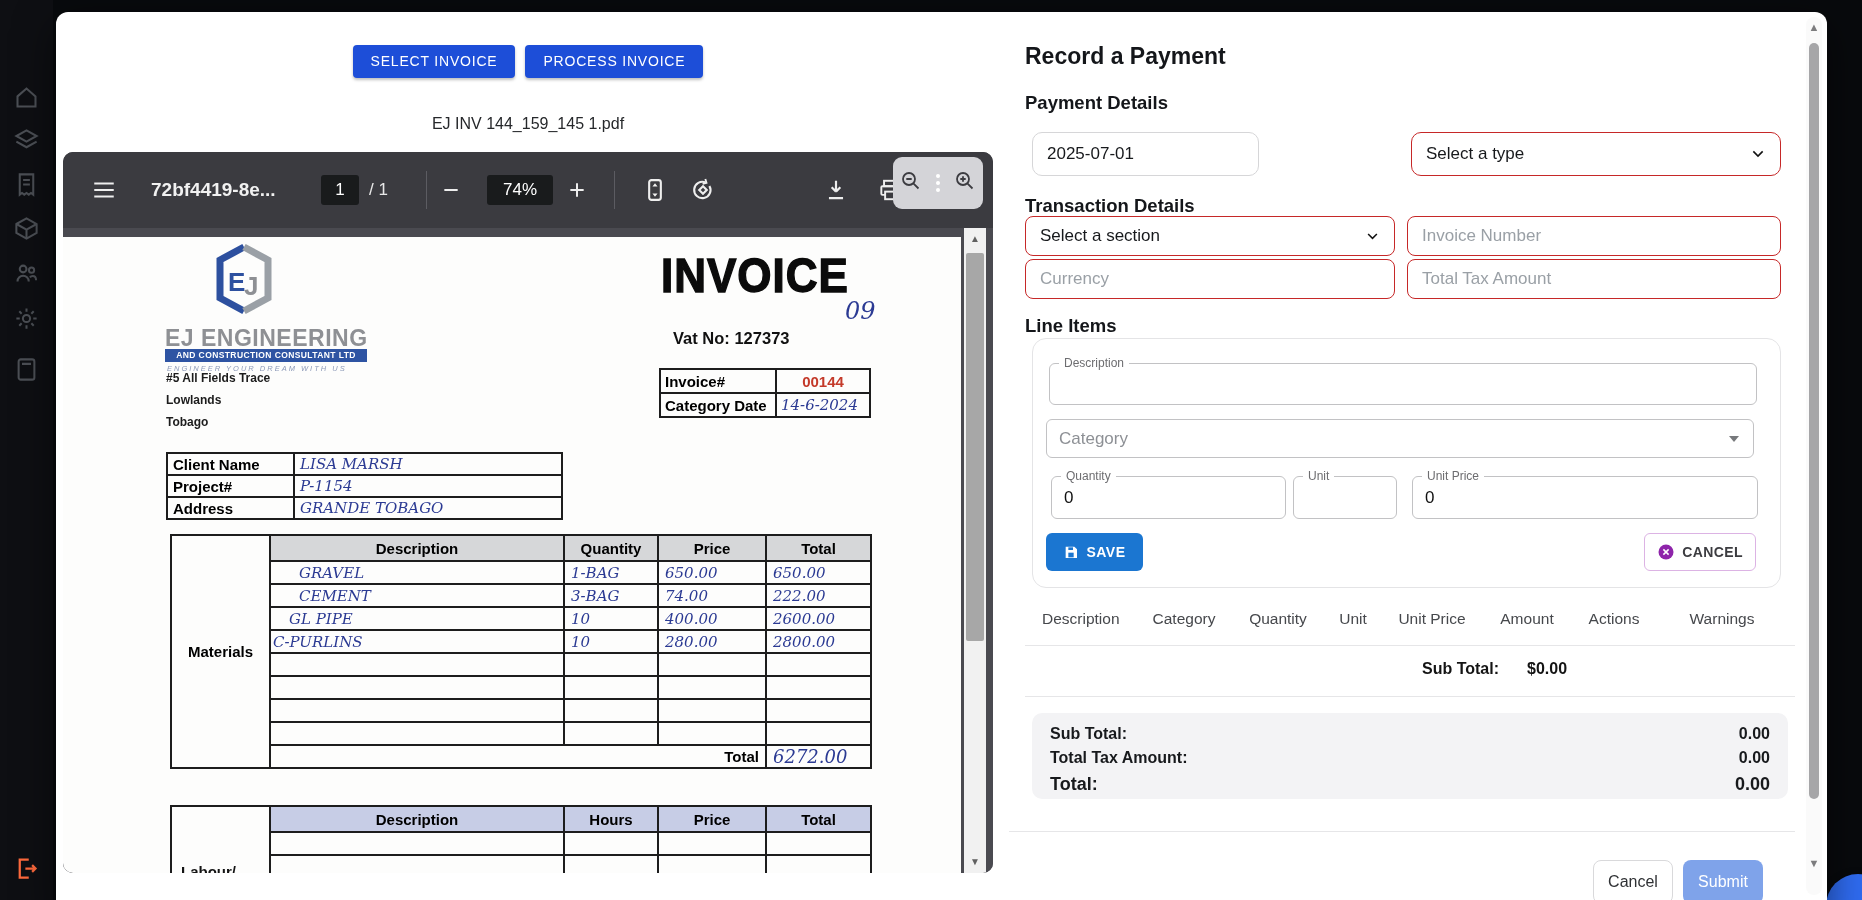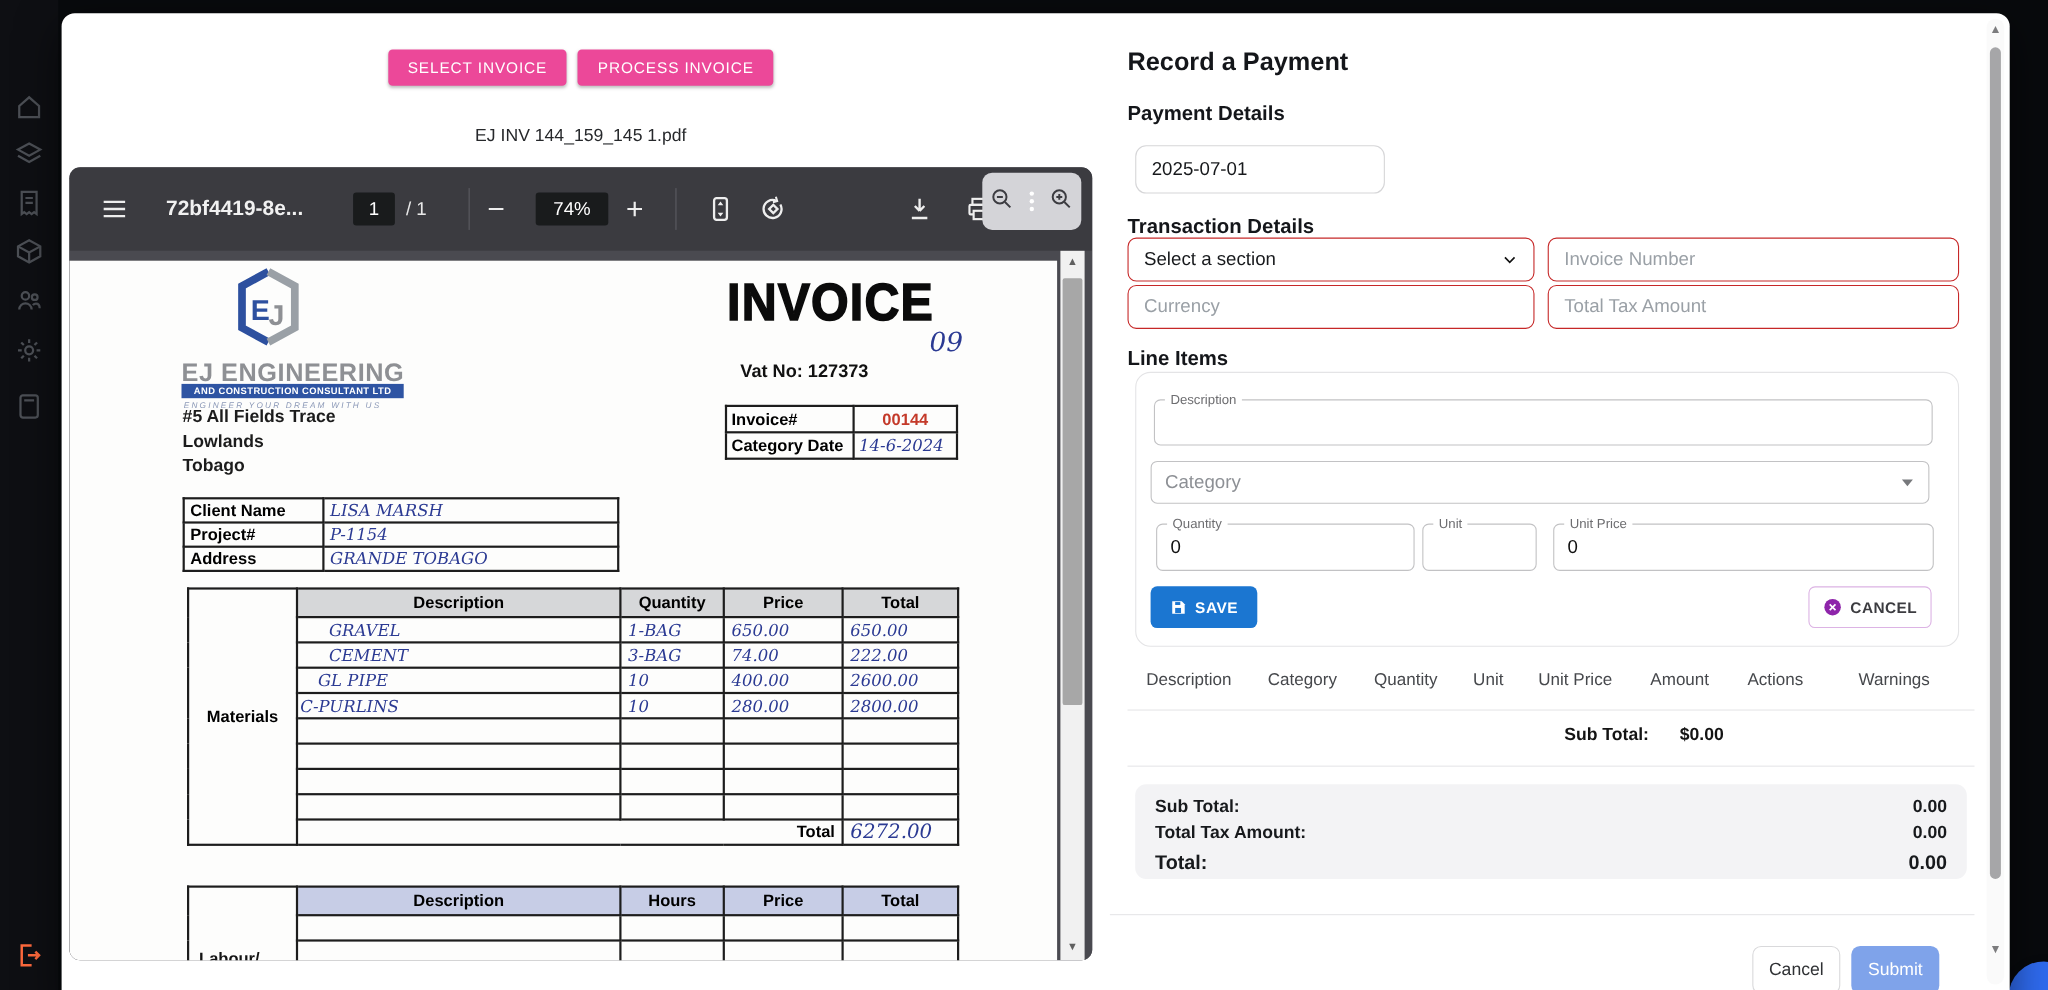--- a/index.html
+++ b/index.html
@@ -15,21 +15,21 @@
   .fab { position:absolute; left:1826px; top:874px; width:64px; height:64px; border-radius:50%;
          background:#2f6bf0; z-index:6; box-shadow:0 2px 8px rgba(0,0,0,.4); }
 
   
   .modal { position:absolute; left:56px; top:12px; width:1771px; height:906px; background:#fff;
            border-radius:12px; z-index:10; box-shadow:0 12px 40px rgba(0,0,0,.55); }
 
   
   .left-pane { position:absolute; left:0; top:0; width:950px; height:100%; }
   .btn-row { position:absolute; left:7px; top:33px; width:930px; display:flex; justify-content:center; gap:10px; }
-  .blue-btn { background:#ec4899; color:#fff; border:none; border-radius:4px; height:33px; padding:0 18px;
+  .blue-btn { background:#1d4ed8; color:#fff; border:none; border-radius:4px; height:33px; padding:0 18px;
               font:500 14px/33px "Liberation Sans",sans-serif; letter-spacing:.8px; cursor:pointer;
               box-shadow:0 2px 3px rgba(0,0,0,.25); }
   .filename { position:absolute; left:7px; top:103px; width:930px; text-align:center; font-size:16px; color:#26282b; }
 
   .pdf-card { position:absolute; left:7px; top:140px; width:930px; height:721px; border-radius:10px;
               overflow:hidden; background:#4a4a50; }
   .pdf-toolbar { position:absolute; left:0; top:0; width:100%; height:76px; background:#3b3b40; }
   .tb { position:absolute; color:#f1f1f1; }
   .tb svg { display:block; }
   .tb-title { font-weight:700; font-size:19px; line-height:76px; }
@@ -47,21 +47,21 @@
   .pdf-scroll { position:absolute; right:7px; top:0; width:22px; height:645px; background:#f1f1f1; }
   .pdf-scroll .arrow { position:absolute; left:0; width:22px; height:22px; text-align:center; color:#606060; font-size:10px; line-height:22px; }
   .pdf-scroll .thumb { position:absolute; left:2px; top:25px; width:18px; height:388px; background:#a7a7a7; border-radius:2px; }
 
   
   .hand { font-family:"DejaVu Serif", serif; font-style:italic; color:#2b3a93; }
   .inv-name { position:absolute; left:102px; top:88px; font-weight:700; font-size:23px; color:#8e9094; letter-spacing:.5px; }
   .inv-bar { position:absolute; left:102px; top:112px; width:202px; height:13px; background:#2e54a3; color:#fff;
              font-weight:700; font-size:8.5px; text-align:center; line-height:13px; letter-spacing:.4px; }
   .inv-tag { position:absolute; left:104px; top:127px; font-size:7.5px; font-style:italic; color:#8d9ab8; letter-spacing:2px; }
-  .inv-addr { position:absolute; left:103px; font-weight:700; font-size:16px; color:#1c1c1c; }
+  .inv-addr { position:absolute; left:103px; font-weight:700; font-size:12px; color:#1c1c1c; }
   .inv-title { position:absolute; left:598px; top:14px; font-weight:700; font-size:44px; color:#0b0b0b;
                letter-spacing:1px; transform:scaleY(1.08); -webkit-text-stroke:1.3px #0b0b0b; }
   .inv-09 { position:absolute; left:782px; top:60px; font-size:24px; }
   .inv-vat { position:absolute; left:610px; top:92px; font-weight:700; font-size:16.5px; color:#111; }
   table.scan { border-collapse:collapse; }
   table.scan td { border:2px solid #1d1d1d; }
   .meta-tbl { position:absolute; left:596px; top:131px; width:212px; }
   .meta-tbl td { height:24px; font-size:15px; padding:0 4px; }
   .meta-tbl .lbl { font-weight:700; width:116px; }
   .meta-red { color:#c43a2a; font-weight:700; text-align:center; }
@@ -412,20 +412,26 @@
         </div>
       </div>
     </div>
   </section>
 
   <section class="right-pane">
     <h1 class="rp-title">Record a Payment</h1>
 
     <h2 class="rp-h" style="top:80px">Payment Details</h2>
     <input class="fld" style="left: 7px; top: 120px; width: 227px; height: 44px;" type="text" value="2025-07-01">
+    <div class="fld red sel" style="left:386px;top:120px;width:370px;height:44px">
+      <span style="color:#17191c">Select a type</span>
+      <svg width="16" height="16" viewBox="0 0 24 24">
+          <path d="M5 8l7 7 7-7" stroke="#111" stroke-width="2.4" fill="none"></path>
+        </svg>
+    </div>
 
     <h2 class="rp-h" style="top:183px">Transaction Details</h2>
     <div class="fld red sel" style="left:0;top:204px;width:370px;height:40px;border-radius:8px">
       <span style="color:#17191c">Select a section</span>
       <svg width="15" height="15" viewBox="0 0 24 24">
           <path d="M5 8l7 7 7-7" stroke="#111" stroke-width="2.4" fill="none"></path>
         </svg>
     </div>
     <input class="fld red" style="left: 382px; top: 204px; width: 374px; height: 40px; border-radius: 8px;" type="text" placeholder="Invoice Number">
     <input class="fld red" style="left: 0px; top: 247px; width: 370px; height: 40px; border-radius: 8px;" type="text" placeholder="Currency">

